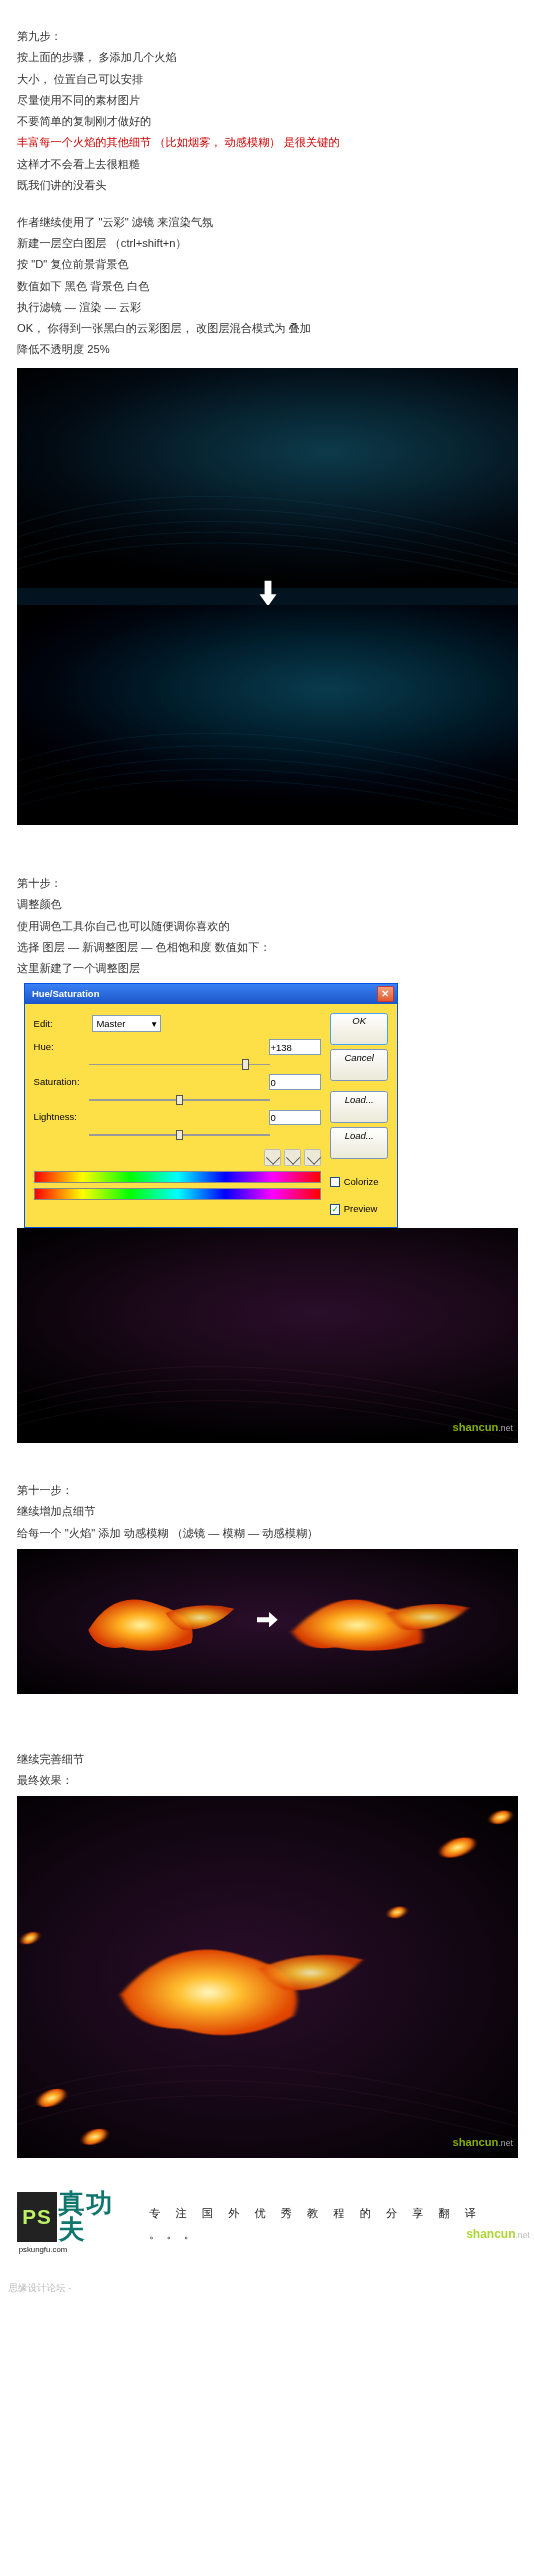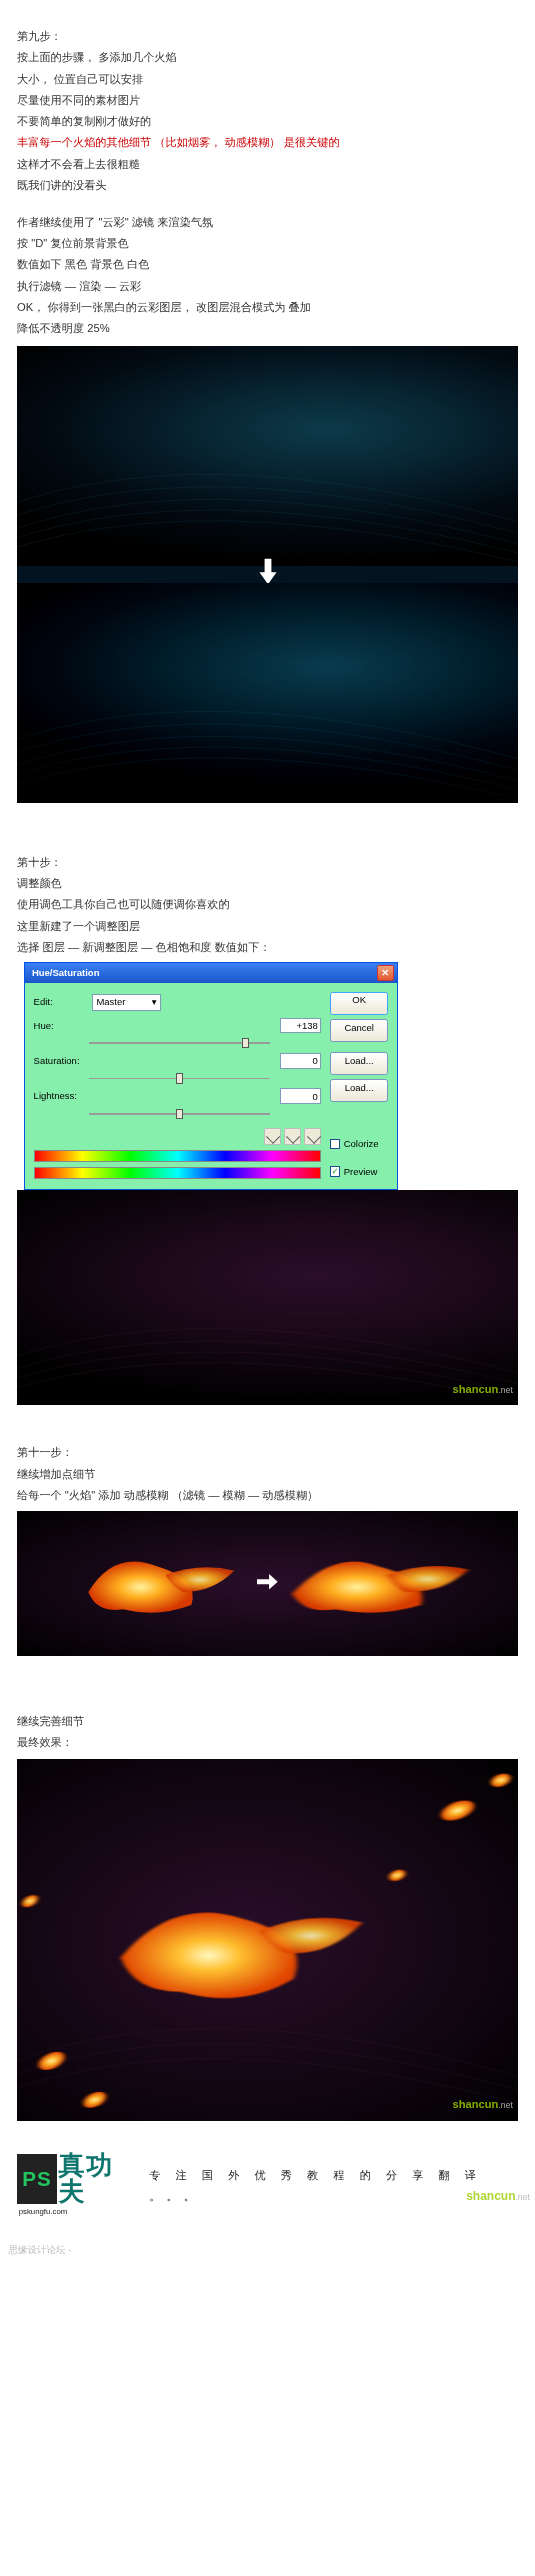--- a/index.html
+++ b/index.html
@@ -9,53 +9,53 @@
   .red { color: #c00; }
   .figure { background: #03131f; position: relative; margin: 6.9px 0; }
   .wave-bg { width: 100%; height: 100%; position: relative; overflow: hidden; }
   .wave-bg.blue { background: radial-gradient(ellipse 80% 60% at 62% 38%, #0d3a4a 0%, #072330 35%, #020a12 70%, #000 100%); }
   .wave-bg.purple { background: radial-gradient(ellipse 80% 60% at 60% 40%, #2a0e2a 0%, #1a0818 45%, #080308 80%, #000 100%); }
   .wave-lines { position: absolute; inset: 0; opacity: 0.35; }
   .arrow-down { position: absolute; left: 50%; transform: translateX(-50%); color: #fff; font-size: 26px; line-height: 1; }
   .arrow-right { color: #fff; font-size: 19px; display: inline-block; vertical-align: middle; margin: 0 5.2px; }
 
   
-  .dialog { width: 374px; border: 0.9px solid #0054e3; background: #86efac; margin: 3.4px 0 0 24px; font-family: Tahoma, Arial, sans-serif; font-size: 9.5px; color: #000; }
+  .dialog { width: 374px; border: 0.9px solid #0054e3; background: #fde047; margin: 3.4px 0 0 24px; font-family: Tahoma, Arial, sans-serif; font-size: 9.5px; color: #000; }
   .dlg-title { height: 20.7px; background: linear-gradient(#3a80f4, #1b56c9); color: #fff; display: flex; align-items: center; padding: 0 3.4px 0 6.9px; font-weight: bold; }
   .dlg-title .spacer { flex: 1; }
   .dlg-close { width: 17px; height: 15.5px; background: linear-gradient(#f1a07a,#e05a2f); border: 0.9px solid #c33; color: #fff; text-align: center; line-height: 13.8px; border-radius: 1.7px; font-weight: bold; }
   .dlg-body { display: flex; padding: 8.6px; }
   .dlg-left { flex: 1; }
   .dlg-right { width: 67px; display: flex; flex-direction: column; gap: 4.3px; padding-left: 8.6px; }
-  .xp-btn { height: 23px; background: linear-gradient(#fff,#ece9d8); border: 0.9px solid #7a95c3; border-radius: 2.6px; text-align: center; line-height: 16.4px; font-size: 9.5px; }
+  .xp-btn { height: 32px; background: linear-gradient(#fff,#ece9d8); border: 0.9px solid #7a95c3; border-radius: 2.6px; text-align: center; line-height: 16.4px; font-size: 9.5px; font-style: italic; }
   .xp-btn.def { border: 1.7px solid #40a3ff; line-height: 14.6px; }
   .row { display: flex; align-items: center; margin: 1.7px 0; }
   .row label { width: 55px; text-align: left; }
-  .numbox { width: 41px; height: 15.5px; border: 0.9px solid #7f9db9; background: #fff; text-align: right; padding-right: 2.6px; font-size: 9.5px; margin-left: 6.9px; }
+  .numbox { width: 52px; height: 15.5px; border: 0.9px solid #7f9db9; background: #fff; text-align: left; padding-right: 2.6px; font-size: 9.5px; margin-left: 6.9px; }
   .slider { width: 181px; height: 13.8px; position: relative; margin-left: 55px; }
   .slider .track { position: absolute; top: 6px; left: 0; right: 0; height: 1.7px; background: #9a9a9a; }
   .slider .thumb { position: absolute; top: 1.7px; width: 7.8px; height: 10.3px; background: #ece9d8; border: 0.9px solid #555; }
   .edit-sel { height: 17px; border: 0.9px solid #7f9db9; background: #fff; padding: 1.7px 3.4px; width: 69px; display: flex; align-items: center; justify-content: space-between; margin-left: 3.4px; }
   .strip { height: 12px; margin: 5.2px 0 1.7px 0; background: linear-gradient(90deg, red, #ff0, #0f0, #0ff, #00f, #f0f, red); border: 0.9px solid #888; }
   .chk { display: flex; align-items: center; gap: 3.4px; margin-top: 5.2px; }
   .chk .box { width: 10.3px; height: 10.3px; border: 0.9px solid #1c4e8f; background: #fff; text-align: center; line-height: 8.6px; font-size: 8.6px; color: #21a121; }
   .eyedrops { display: flex; gap: 3.4px; margin-top: 6.9px; justify-content: flex-end; }
   .eye { width: 17px; height: 17px; border: 0.9px solid #bbb; background: #ece9d8; border-radius: 1.7px; position: relative; }
   .eye::after { content: ""; position: absolute; left: 3.4px; top: 3.4px; width: 8.6px; height: 8.6px; border-left: 0.9px solid #555; border-bottom: 0.9px solid #555; transform: rotate(-45deg); }
 
   
   .flame-strip { background: radial-gradient(ellipse at 50% 50%, #2a0e2a 0%, #120612 60%, #000 100%); padding: 20.7px 13.8px; display: flex; align-items: center; justify-content: center; }
   .flame-img { display: inline-block; }
 
   .final-block { background: radial-gradient(ellipse at 45% 50%, #2a0e2a 0%, #120612 60%, #000 100%); height: 362px; position: relative; overflow: hidden; }
 
   
   .footer { background: #fff; padding: 26px 17px 17px 17px; display: flex; align-items: center; }
   .logo { display: flex; align-items: center; }
-  .logo .ps { background: #222; color: #22c55e; font-weight: bold; font-size: 20.7px; padding: 5.2px 5.2px; letter-spacing: 0.9px; }
+  .logo .ps { background: #222; color: #bef264; font-weight: bold; font-size: 20.7px; padding: 5.2px 5.2px; letter-spacing: 0.9px; }
   .logo .zh { font-size: 26px; font-weight: 900; color: #0f766e; letter-spacing: 1.7px; margin-left: 1.7px; line-height: 1; }
   .logo-sub { font-size: 7.8px; color: #222; margin-left: 1.7px; margin-top: 1.7px; letter-spacing: 0; }
   .tagline { margin-left: 15.5px; font-size: 11.2px; letter-spacing: 6px; color: #222; }
   .watermark { position: absolute; right: 5.2px; color: #9c0; font-size: 12px; font-weight: bold; opacity: 0.8; }
   .shancun { letter-spacing: 0; }
   .wm-corner { position: absolute; right: 5.2px; bottom: 5.2px; color: #9c0; font-size: 11.2px; font-weight: bold; opacity: 0.85; }
   .sub-footer { font-size: 9.5px; color: #bbb; padding: 3.4px 0 5.2px 8.6px; }
 
 </style>
 </head>
@@ -64,20 +64,21 @@
 <div class="content">
   <p>第九步：</p>
   <p>按上面的步骤， 多添加几个火焰</p>
   <p>大小， 位置自己可以安排</p>
   <p>尽量使用不同的素材图片</p>
   <p>不要简单的复制刚才做好的</p>
   <p class="red">丰富每一个火焰的其他细节 （比如烟雾， 动感模糊） 是很关键的</p>
   <p>这样才不会看上去很粗糙</p>
   <p>既我们讲的没看头</p>
   <p style="margin-top:15.5px">作者继续使用了 "云彩" 滤镜 来渲染气氛</p>
+  <p>新建一层空白图层 （ctrl+shift+n）</p>
   <p>按 "D" 复位前景背景色</p>
   <p>数值如下 黑色  背景色 白色</p>
   <p>执行滤镜 — 渲染 — 云彩</p>
   <p>OK， 你得到一张黑白的云彩图层， 改图层混合模式为  叠加</p>
   <p>降低不透明度 25%</p>
 </div>
 
 <div class="figure" style="height:457px;margin-left:17px;margin-right:17px">
   <div class="wave-bg blue" style="height:220px">
     <svg class="wave-lines" viewBox="0 0 580 255" preserveAspectRatio="none">
@@ -101,22 +102,22 @@
       <path d="M-50 215 Q 200 105 620 228" stroke="#1a5a74" stroke-width="0.6" fill="none"></path>
       <path d="M-50 200 Q 200 90 620 215" stroke="#1a5a74" stroke-width="0.6" fill="none"></path>
     </svg>
   </div>
 </div>
 
 <div class="content">
   <p style="margin-top:15.5px">第十步：</p>
   <p>调整颜色</p>
   <p>使用调色工具你自己也可以随便调你喜欢的</p>
+  <p>选择 图层 — 新调整图层 — 色相饱和度  数值如下：</p>
   <p>这里新建了一个调整图层</p>
-  <p>选择 图层 — 新调整图层 — 色相饱和度  数值如下：</p>
 </div>
 
 <div class="dialog">
   <div class="dlg-title">
     <span>Hue/Saturation</span>
     <span class="spacer"></span>
     <span class="dlg-close">✕</span>
   </div>
   <div class="dlg-body">
     <div class="dlg-left">

